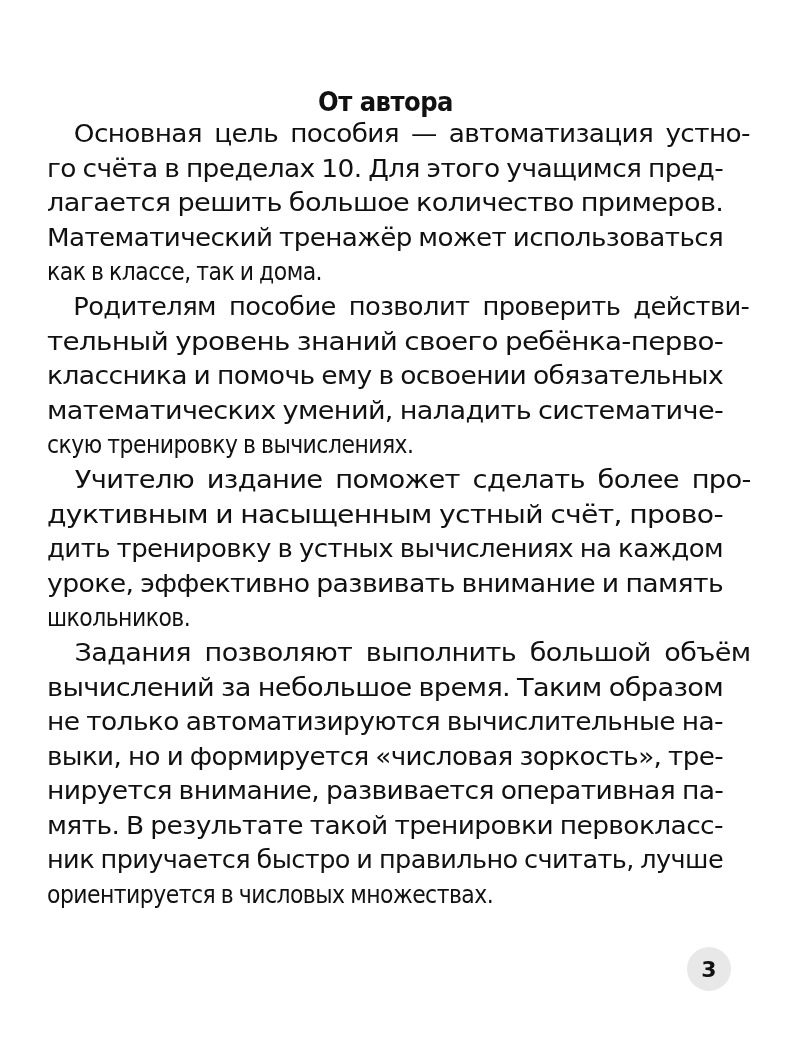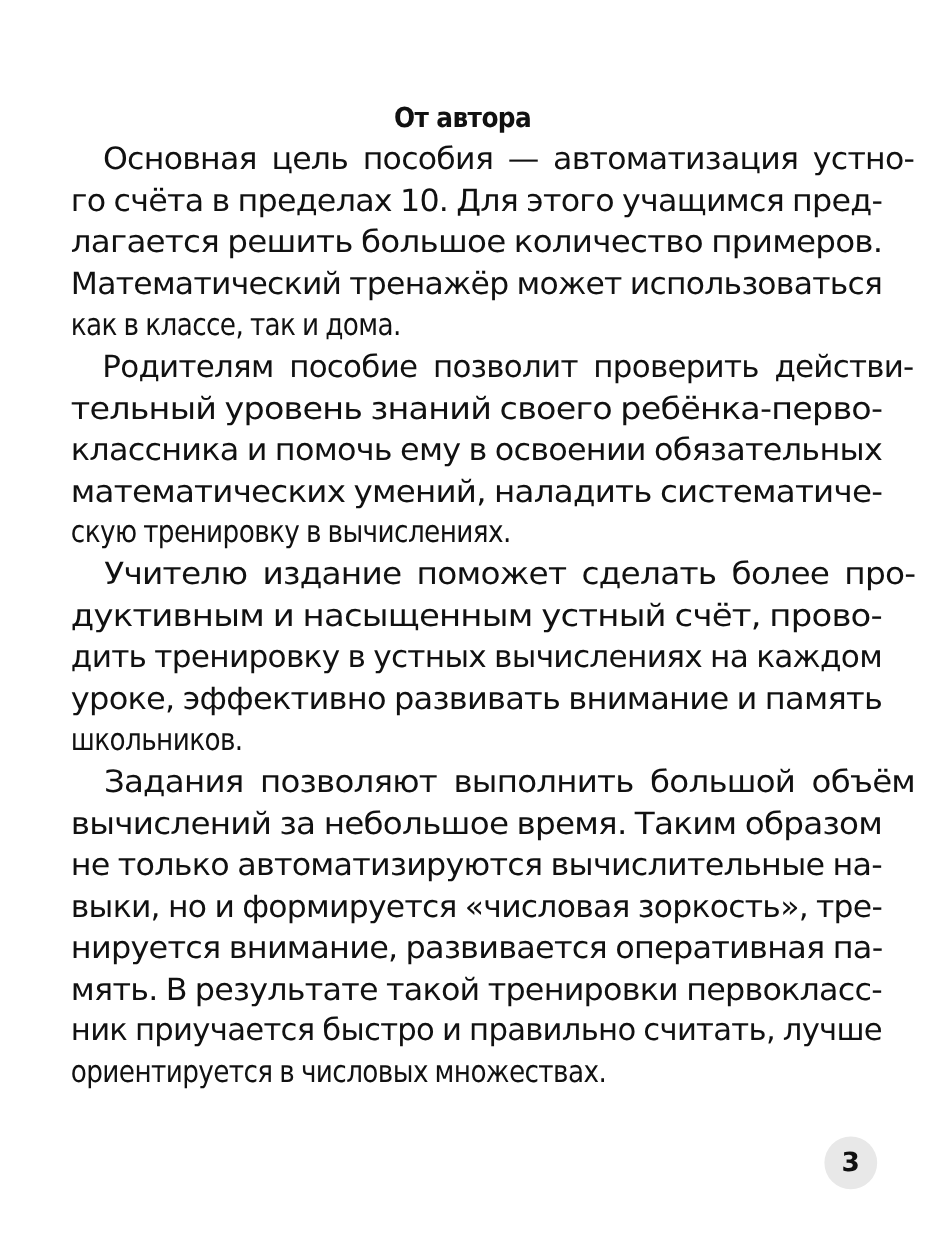--- a/index.html
+++ b/index.html
@@ -15,29 +15,29 @@
       color: #111111;
       font-family: "DejaVu Sans", "Liberation Sans", sans-serif;
     }
     .page-title {
       position: absolute;
       top: 66px;
       left: 0;
       width: 771px;
       text-align: center;
       font-weight: bold;
-      font-size: 23px;
+      font-size: 27px;
       line-height: 36px;
       letter-spacing: -0.5px;
       font-family: "DejaVu Sans Condensed", "DejaVu Sans", sans-serif;
     }
     .body-text {
       position: absolute;
       top: 116px;
-      left: 59px;
+      left: 47px;
       width: 676px;
     }
     .line {
       display: block;
       font-size: 25.5px;
       line-height: 34.6px;
       height: 34.6px;
       white-space: nowrap;
       letter-spacing: -0.6px;
       word-spacing: -1px;

